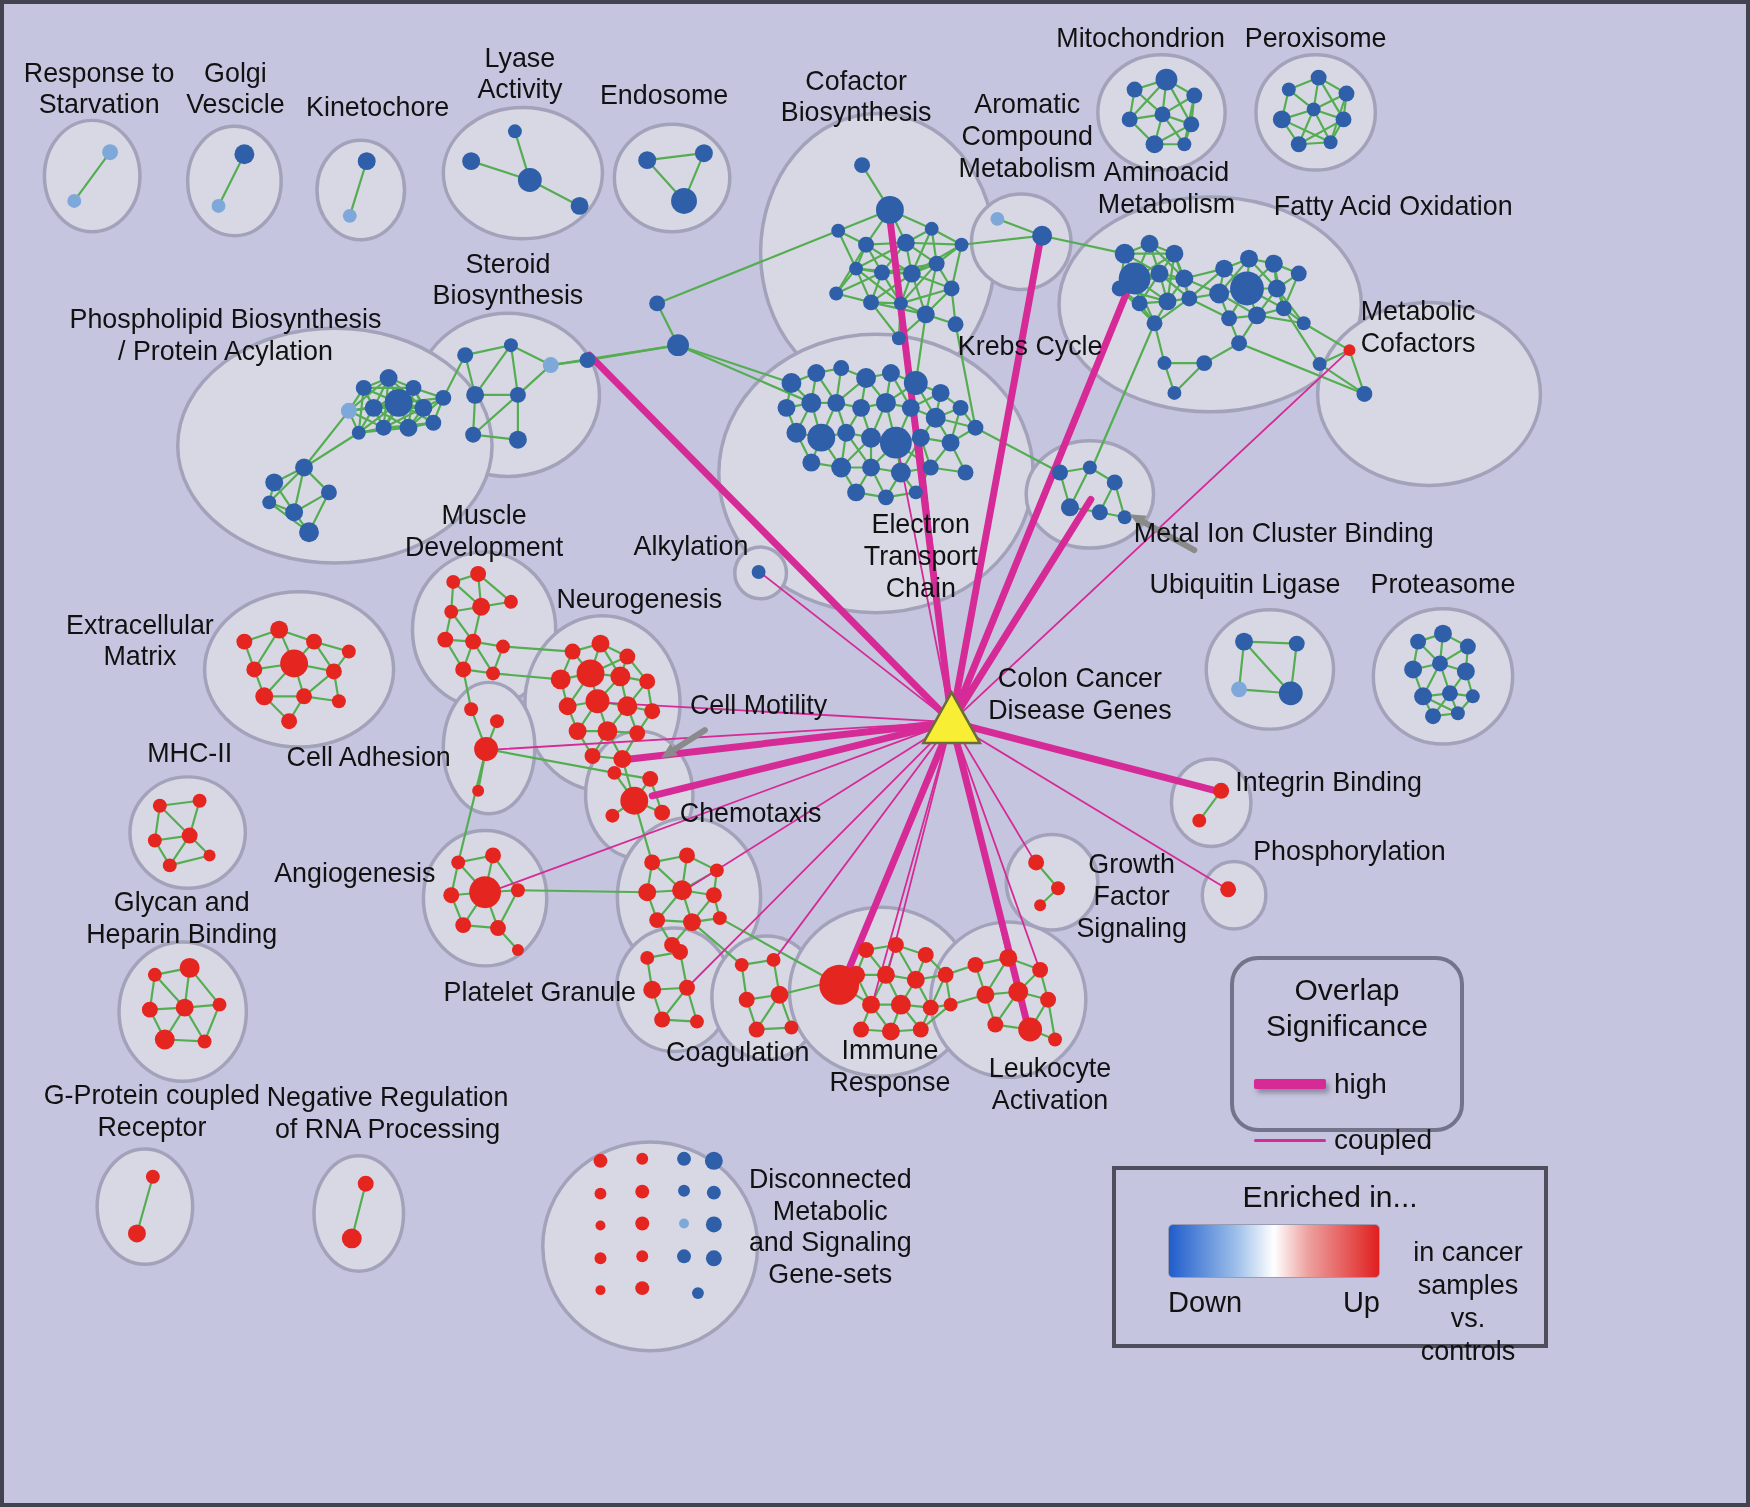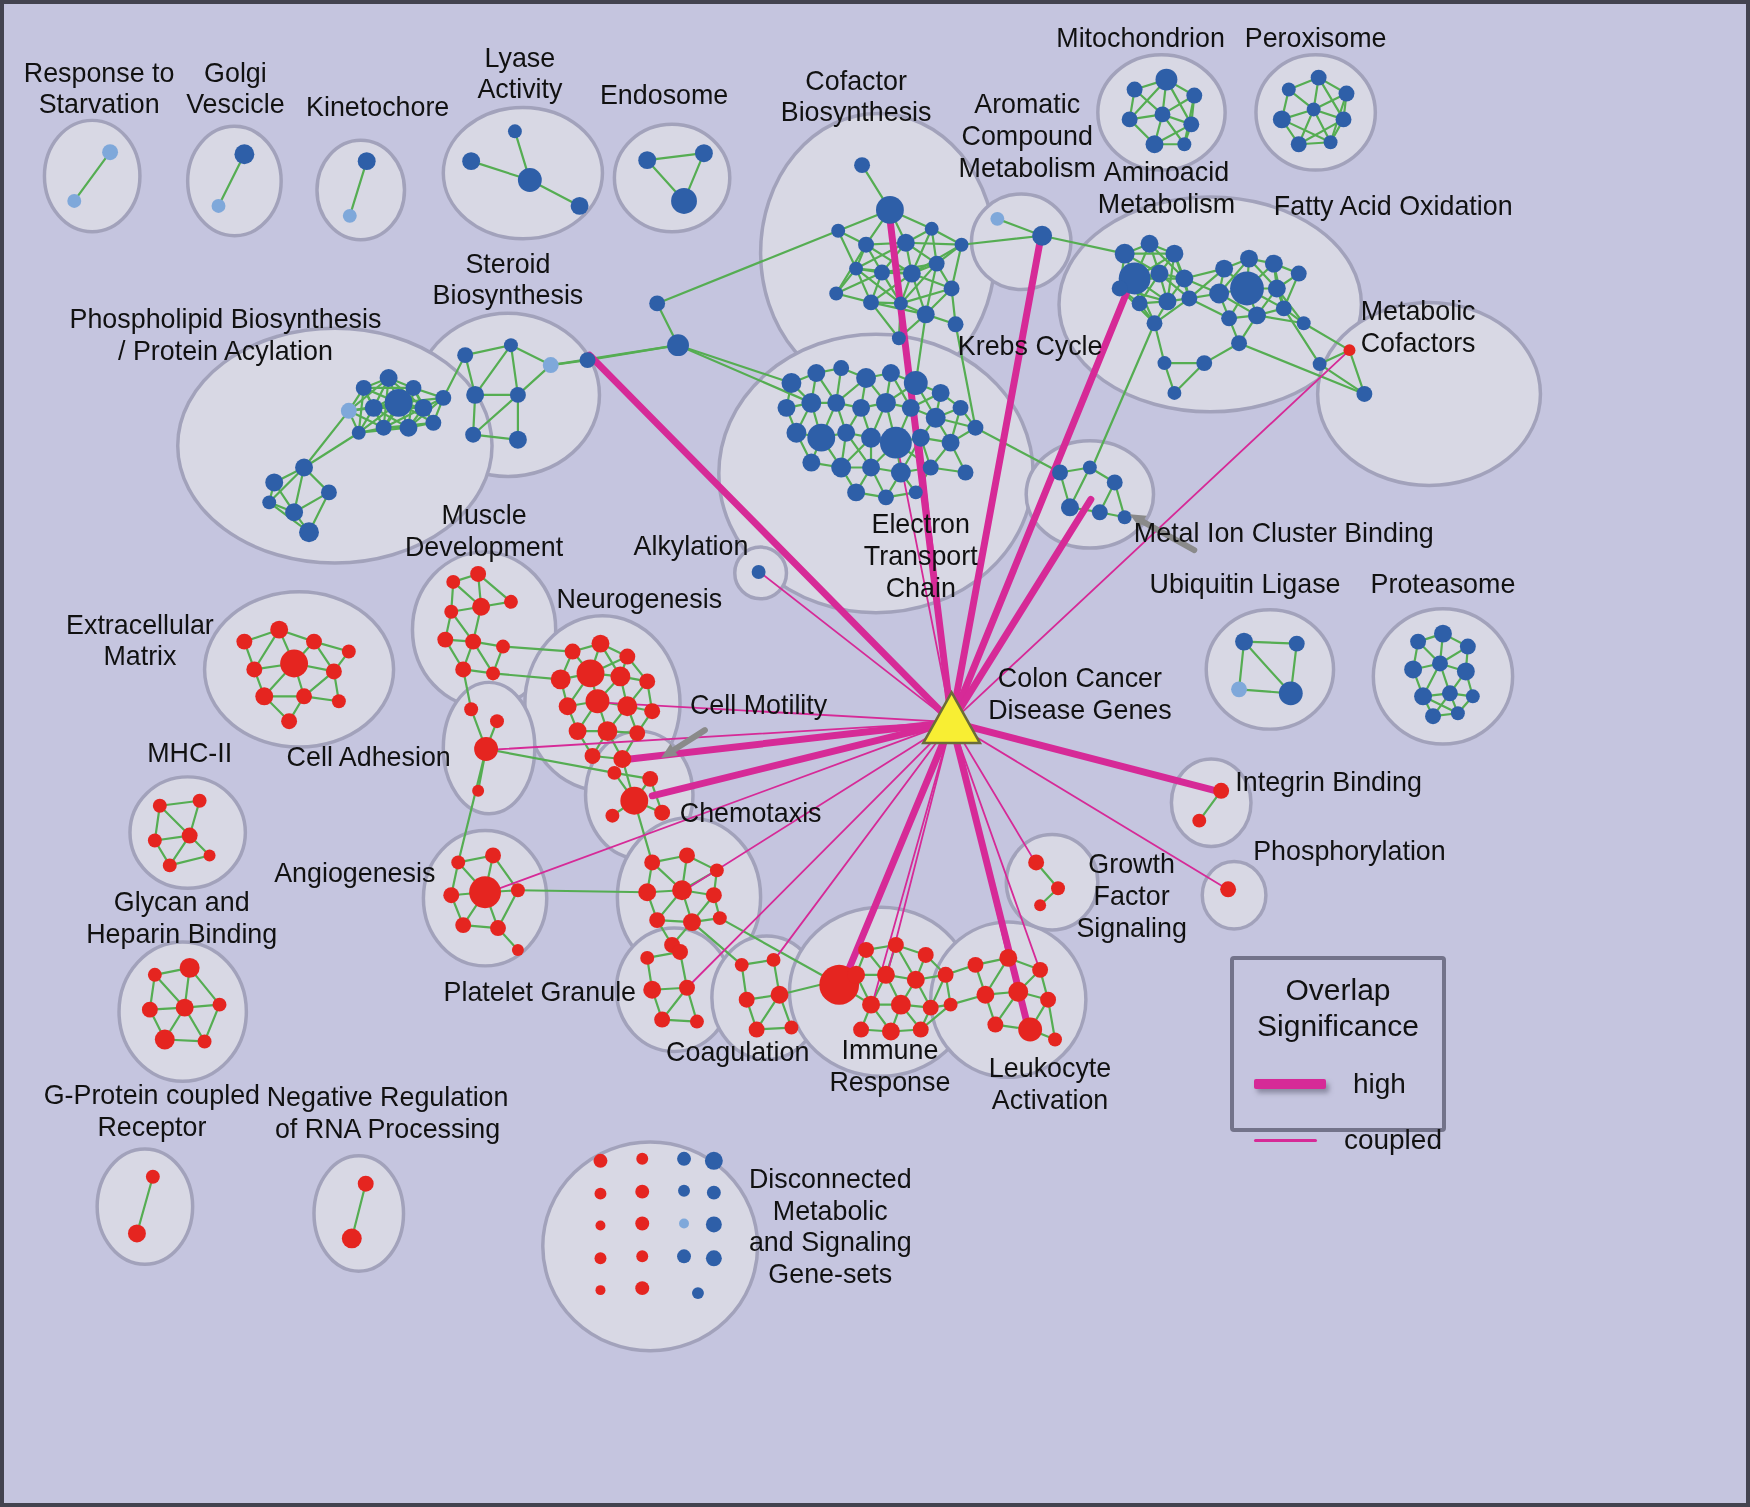--- a/index.html
+++ b/index.html
@@ -1,24 +1,24 @@
 <!DOCTYPE html>
 <html><head>
 <meta charset="utf-8">
 <style>
   html,body{margin:0;padding:0;background:#ffffff;font-family:"Liberation Sans",sans-serif;}
   #figure{position:relative;width:1750px;height:1507px;box-sizing:border-box;
           border:4px solid #43434f;overflow:hidden;background:#c5c5df;}
   #net{position:absolute;left:0;top:0;width:100%;height:100%;}
   #net text{font-family:"Liberation Sans",sans-serif;}
   .legend{position:absolute;box-sizing:border-box;color:#111;}
-  .legend-overlap{left:1226px;top:952px;width:216px;height:176px;
-                  border:4px solid #73738a;border-radius:4px;}
+  .legend-overlap{left:1226px;top:952px;width:234px;height:176px;
+                  border:4px solid #73738a;border-radius:28px;}
   .legend-overlap .legend-title{font-size:30px;text-align:center;line-height:36px;margin-top:12px;}
-  .legend-row{display:flex;align-items:center;gap:27px;padding-left:20px;margin-top:24px;font-size:28px;}
+  .legend-row{display:flex;align-items:center;gap:8px;padding-left:20px;margin-top:24px;font-size:28px;}
   .line-sample{display:inline-block;width:72px;border-radius:2px;}
   .line-high{height:10px;box-shadow:3px 4px 5px rgba(90,90,110,0.55);}
   .line-moderate{height:3px;}
   .legend-enriched{left:1108px;top:1162px;width:436px;height:182px;border:4px solid #4e4e5c;}
   .enriched-title{font-size:30px;text-align:center;margin-top:10px;}
   .enriched-body{display:flex;align-items:flex-start;padding:10px 14px 0 52px;gap:26px;}
   .gradient-col{width:212px;}
   .gradient-bar{width:210px;height:52px;border-radius:5px;border:1px solid #9a9ab0;}
   .gradient-labels{display:flex;justify-content:space-between;font-size:29px;margin-top:8px;}
   .enriched-side{font-size:27px;line-height:33px;text-align:center;padding-top:12px;}
@@ -1050,13 +1050,30 @@
     <div class="legend-row">
       <span class="line-sample line-high" style="background: rgb(214, 42, 151);"></span>
       <span>high</span>
     </div>
     <div class="legend-row">
       <span class="line-sample line-moderate" style="background: rgb(214, 42, 151);"></span>
       <span>coupled</span>
     </div>
   </div>
 
+  <div class="legend legend-enriched">
+    <div class="enriched-title">Enriched in...</div>
+    <div class="enriched-body">
+      <div class="gradient-col">
+        <div class="gradient-bar" style="background: linear-gradient(to right, rgb(31, 92, 204) 0%, rgb(157, 191, 233) 32%, rgb(255, 255, 255) 50%, rgb(237, 162, 160) 66%, rgb(224, 31, 31) 100%);"></div>
+        <div class="gradient-labels">
+          <span>Down</span>
+          <span>Up</span>
+        </div>
+      </div>
+      <div class="enriched-side">
+        <div>in cancer</div>
+        <div>samples</div>
+        <div>vs. controls</div>
+      </div>
+    </div>
+  </div>
 </div>
 
 </body></html>

